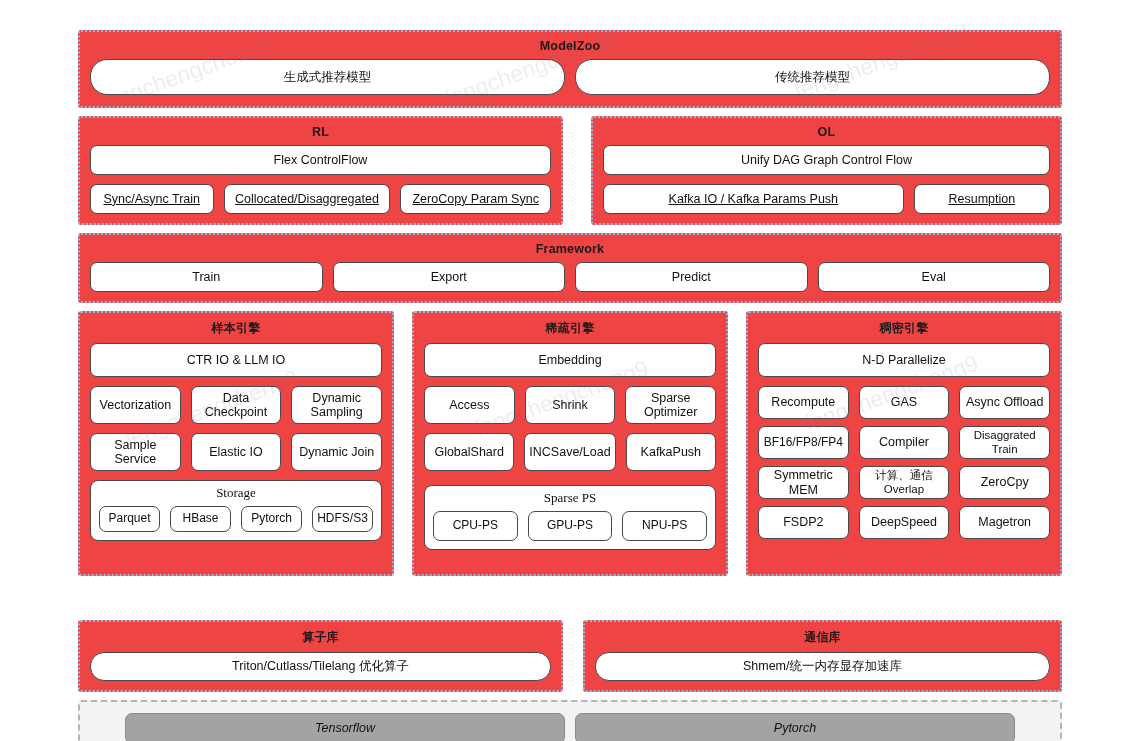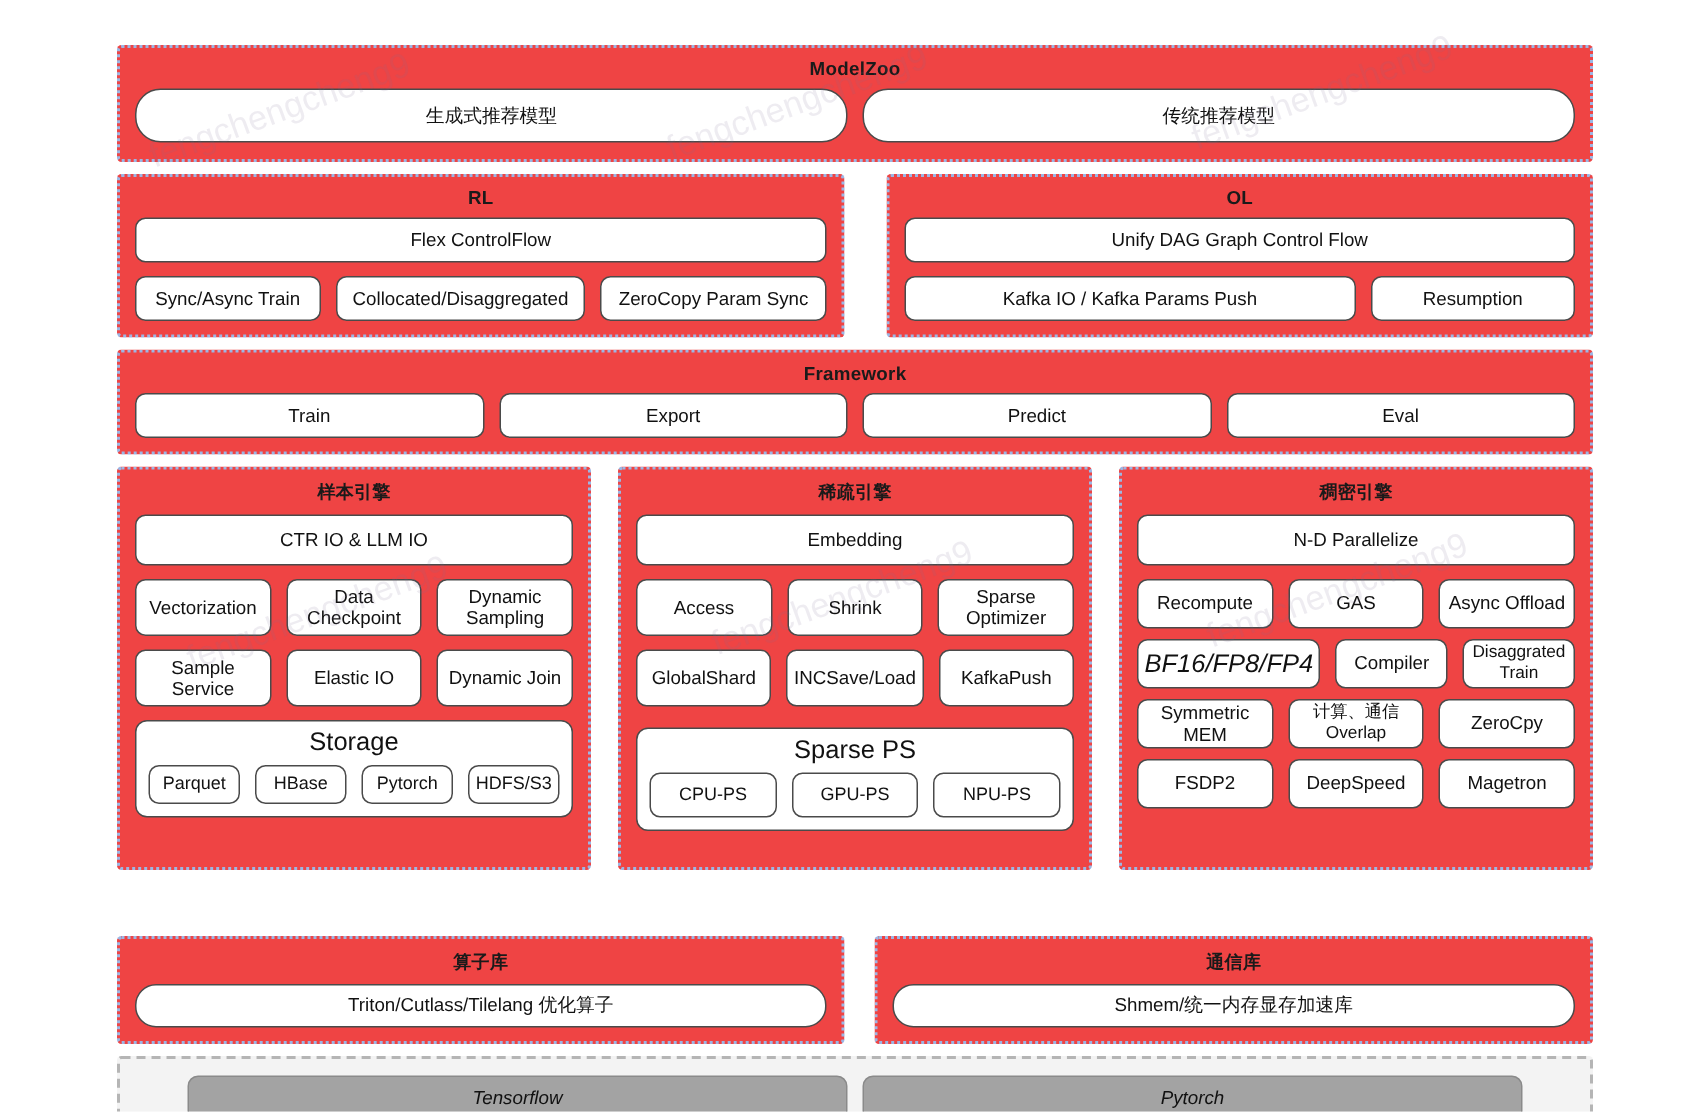--- a/index.html
+++ b/index.html
@@ -74,42 +74,43 @@
 
   
   #modelzoo-panel { height: 78px; }
   #modelzoo-panel .box { height: 36px; flex: 1; border-radius: 17px; }
 
   
   .duo { display: flex; gap: 28px; }
   #rl-panel { width: 485px; }
   #ol-panel { flex: 1; }
   .rl-ol-main { height: 30px; }
-  .rl-ol-sub { height: 30px; }
+  .rl-ol-sub { height: 30px; text-decoration: underline; }
 
   
   #framework-panel .box { height: 30px; flex: 1; }
 
   
   .engines { display: flex; gap: 18px; }
   .engine { flex: 1; padding-bottom: 24px; }
   .engine .head-box { height: 34px; margin-bottom: 9px; }
   .engine .cell { flex: 1; height: 38px; }
   .group {
     background: #ffffff;
     border: 1.6px solid #4a4a4a;
     border-radius: 8px;
     padding: 4px 8px 8px 8px;
     margin-top: 9px;
   }
   .group-title {
     text-align: center;
-    font-size: 17px;
+    font-size: 13px;
     color: #111;
     margin-bottom: 5px;
+    font-family: Liberation Serif, serif;
   }
   .group .row .box { flex: 1; height: 26px; font-size: 12px; }
   #dense-engine .cell { height: 33px; }
   #dense-engine .row + .row { margin-top: 7px; }
 
   
   #lib-row { display: flex; gap: 20px; margin-top: 44px; }
   #op-lib-panel { width: 485px; }
   #comm-lib-panel { flex: 1; }
   #lib-row .box { height: 29px; border-radius: 14px; }
@@ -243,21 +244,21 @@
 
     <div class="panel engine" id="dense-engine">
       <div class="panel-title cn">稠密引擎</div>
       <div class="box wide head-box">N-D Parallelize</div>
       <div class="row">
         <div class="box cell">Recompute</div>
         <div class="box cell">GAS</div>
         <div class="box cell">Async Offload</div>
       </div>
       <div class="row">
-        <div class="box cell" style="font-size:17px;font-style:italic;">BF16/FP8/FP4</div>
+        <div class="box cell" style="font-size:12px;">BF16/FP8/FP4</div>
         <div class="box cell">Compiler</div>
         <div class="box cell" style="font-size:11.5px;">Disaggrated Train</div>
       </div>
       <div class="row">
         <div class="box cell">Symmetric MEM</div>
         <div class="box cell" style="font-size:11.5px;">计算、通信 Overlap</div>
         <div class="box cell">ZeroCpy</div>
       </div>
       <div class="row">
         <div class="box cell">FSDP2</div>

